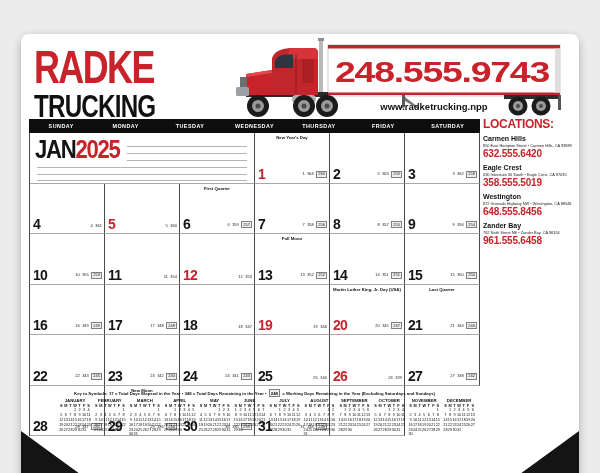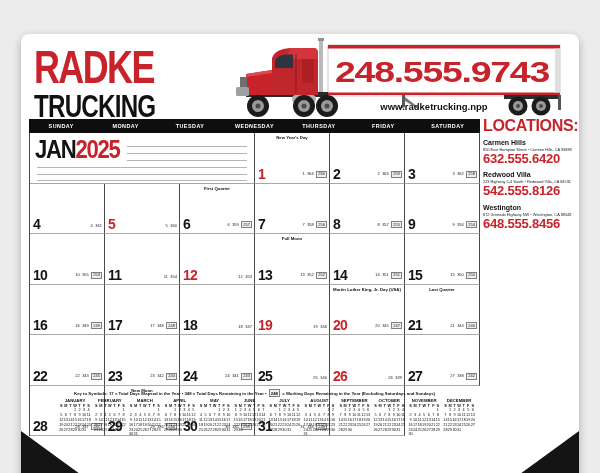--- a/index.html
+++ b/index.html
@@ -20,25 +20,25 @@
   .cell-date{position:absolute;left:3px;bottom:2px;font-size:14px;font-weight:900;letter-spacing:-.8px;line-height:1;color:#141414;}
   .cell-date.red{color:#c8232b;}
   .cell-stats{position:absolute;right:2px;bottom:5px;font-size:4px;color:#222;display:flex;gap:2.5px;align-items:center;line-height:1;}
   .stat-box{border:.5px solid #808080;background:#efefef;padding:.5px 1px;}
   .notes-cell{grid-column:span 3;position:relative;border-right:1px solid #4a4a4a;border-bottom:1px solid #a8a8a8;}
   .nline{position:absolute;left:7px;right:7px;height:1px;background:#b5b5b5;}
   .monthyear{position:absolute;top:3px;left:5px;background:#fff;padding:0 9px 2px 0;font-size:26px;font-weight:900;letter-spacing:-1.5px;line-height:1;transform:scaleX(.85);transform-origin:left top;white-space:nowrap;}
   .my-month{color:#141414;}.my-year{color:#c8232b;}
   
   .locations{position:absolute;left:462px;top:84px;width:95px;}
-  .loc-h{font-size:16px;font-weight:900;color:#c8232b;letter-spacing:-.3px;line-height:1;}
+  .loc-h{font-size:12px;font-weight:900;color:#c8232b;letter-spacing:-.3px;line-height:1;}
   .loc{margin-top:4.6px;}
   .loc-name{font-size:7px;font-weight:800;color:#111;line-height:1.15;}
   .loc-addr{font-size:3.9px;color:#222;line-height:1.3;white-space:nowrap;overflow:hidden;}
-  .loc-phone{font-size:13px;font-weight:800;color:#c8232b;line-height:1.15;letter-spacing:-.2px;}
+  .loc-phone{font-size:10px;font-weight:800;color:#c8232b;line-height:1.15;letter-spacing:-.2px;}
   
   .legend{position:absolute;left:8px;top:355px;width:451px;text-align:center;font-size:4.3px;font-weight:bold;color:#111;}
   .legend .stat-box{display:inline-block;margin:0 1px;}
   .minis{position:absolute;left:38px;top:364px;width:416px;display:flex;gap:3px;}
   .mini-month{flex:1;}
   .mm-name{text-align:center;font-size:4.3px;font-weight:800;color:#111;line-height:1.3;}
   .mm-grid{display:grid;grid-template-columns:repeat(7,1fr);font-size:3.8px;line-height:4.8px;text-align:center;color:#111;}
   .mm-grid .hd{font-weight:bold;}
   
   .bottom-bar{position:absolute;bottom:3px;left:70px;right:70px;height:7px;background:#121212;}
@@ -375,28 +375,33 @@
 
   <div class="locations">
     <div class="loc-h">LOCATIONS:</div>
     <div>
         <div class="loc">
           <div class="loc-name">Carmen Hills</div>
           <div class="loc-addr">850 East Hampton Street • Carmen Hills, CA 93889</div>
           <div class="loc-phone">632.555.6420</div>
         </div>
         <div class="loc">
-          <div class="loc-name">Redwood Villa</div>
-          <div class="loc-addr">223 Highway 5-4 South • Redwood Villa, CA 84531</div>
-          <div class="loc-phone">542.555.8126</div>
+          <div class="loc-name">Eagle Crest</div>
+          <div class="loc-addr">630 Interstate 30 South • Eagle Crest, CA 97035</div>
+          <div class="loc-phone">358.555.5019</div>
         </div>
         <div class="loc">
           <div class="loc-name">Westington</div>
           <div class="loc-addr">872 Grenada Highway NW • Westington, CA 88548</div>
           <div class="loc-phone">648.555.8456</div>
+        </div>
+        <div class="loc">
+          <div class="loc-name">Zander Bay</div>
+          <div class="loc-addr">762 Sixth Street NE • Zander Bay, CA 96354</div>
+          <div class="loc-phone">961.555.6458</div>
         </div>
       </div>
   </div>
 
   <div class="legend">
     <span>Key to Symbols:  17 = Total Days Elapsed in the Year   •   348 = Total Days Remaining in the Year   •</span>
     <span class="stat-box">248</span>
     <span>= Working Days Remaining in the Year (Excluding Saturdays and Sundays)</span>
   </div>
 

